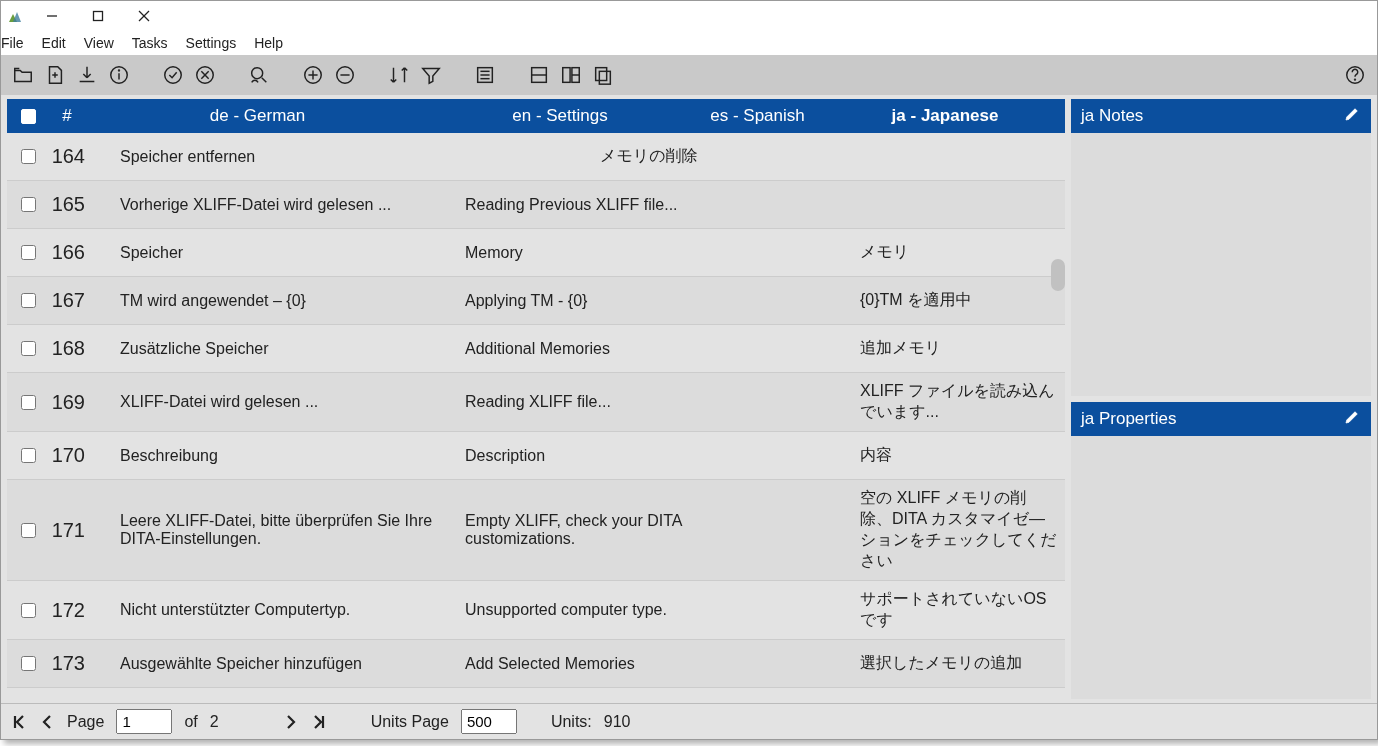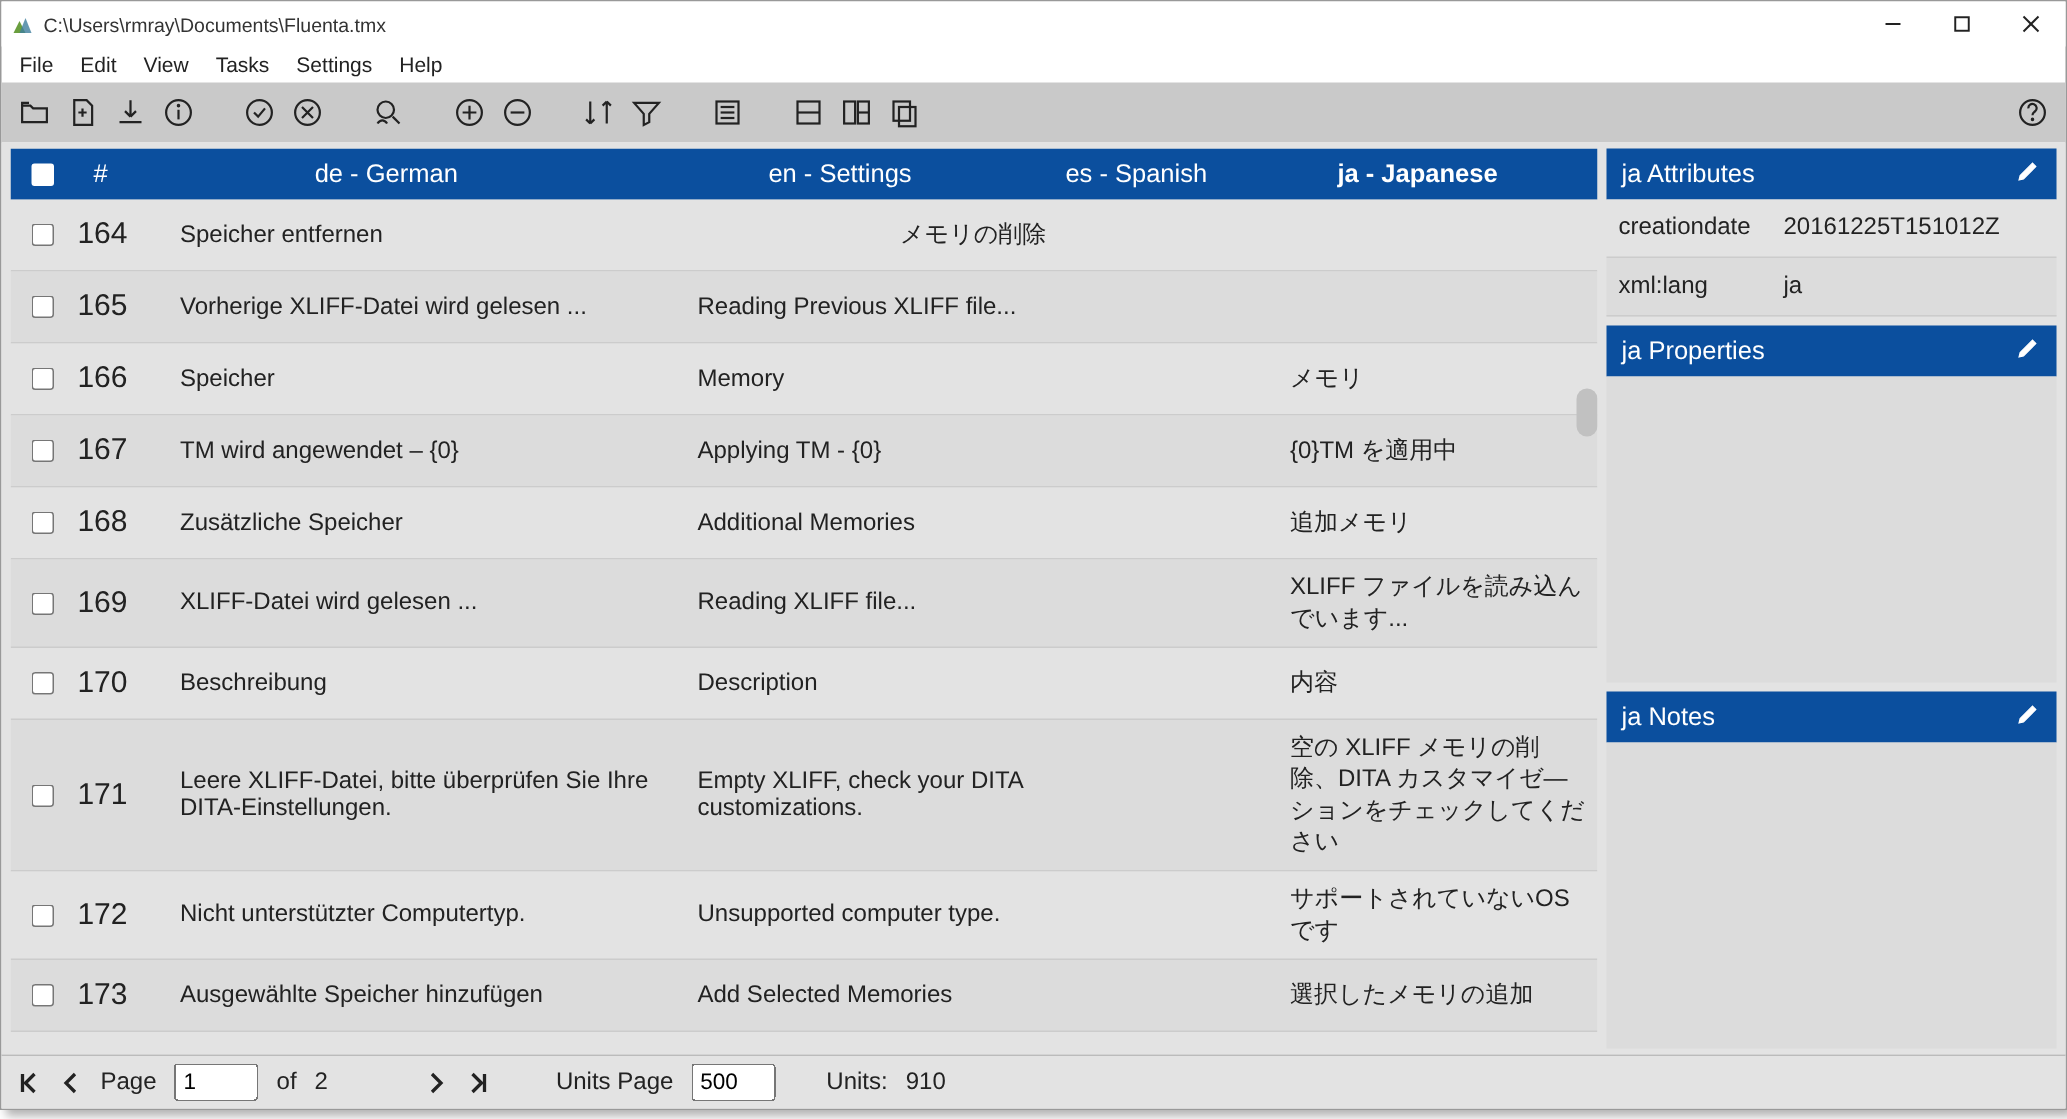--- a/index.html
+++ b/index.html
@@ -5,21 +5,21 @@
 * { margin: 0; padding: 0; box-sizing: border-box; font-family: -apple-system, "Segoe UI", Arial, sans-serif; }
 body { background: #fff; width: 1378px; height: 746px; overflow: hidden; position: relative; }
 .window { width: 1378px; height: 740px; border: 1px solid #999; background: #fff; display: flex; flex-direction: column; box-shadow: 4px 4px 6px rgba(0,0,0,0.3); }
 .titlebar { height: 30px; display: flex; align-items: center; padding: 0 0 0 6px; font-size: 13px; color: #333; background: #fff; }
 .titlebar .app-icon { width: 16px; height: 16px; margin-right: 6px; }
 .titlebar .app-icon svg { width: 16px; height: 16px; }
 .titlebar .title { flex: 1; }
 .titlebar .win-controls { display: flex; }
 .titlebar .win-btn { width: 46px; height: 30px; display: flex; align-items: center; justify-content: center; }
 .titlebar .win-btn svg { width: 12px; height: 12px; stroke: #222; stroke-width: 1.3; fill: none; }
-.menubar { height: 24px; display: flex; align-items: center; gap: 18px; padding: 0 12px; font-size: 14px; color: #222; }
+.menubar { height: 24px; display: flex; align-items: center; gap: 18px; padding: 0 0; font-size: 14px; color: #222; }
 .menubar span { cursor: default; }
 .toolbar { height: 40px; background: #c9c9c9; display: flex; align-items: center; padding: 0 10px; gap: 8px; }
 .toolbar .sep { width: 14px; }
 .toolbar .tbtn { width: 24px; height: 24px; display: flex; align-items: center; justify-content: center; }
 .toolbar .tbtn svg { width: 22px; height: 22px; stroke: #222; fill: none; stroke-width: 1.6; }
 .toolbar .spacer { flex: 1; }
 .content { flex: 1; display: flex; background: #e3e3e3; padding: 4px 6px; gap: 6px; overflow: hidden; }
 .left { flex: 1; display: flex; flex-direction: column; background: #e3e3e3; overflow: hidden; position: relative; }
 .table-head { display: flex; background: #0b4f9e; color: #fff; font-size: 17px; font-weight: 500; height: 34px; align-items: center; }
 .th-check { width: 42px; display: flex; justify-content: center; }
@@ -59,21 +59,20 @@
 <body>
 
 <div class="window">
   <div class="titlebar">
     <span class="app-icon">
       <svg viewBox="0 0 16 16">
           <path d="M2 14 L6 6 L10 14 Z" fill="#6a9e3e"></path>
           <path d="M6 14 L10 4 L14 14 Z" fill="#3e7e9e" opacity="0.8"></path>
         </svg>
     </span>
-    <span class="title">C:\Users\rmray\Documents\Fluenta.tmx</span>
     <div class="win-controls">
       <div class="win-btn">
           <svg viewBox="0 0 12 12">
             <line x1="1" y1="6" x2="11" y2="6"></line>
           </svg>
         </div>
       <div class="win-btn">
           <svg viewBox="0 0 12 12">
             <rect x="1.5" y="1.5" width="9" height="9"></rect>
           </svg>
@@ -315,50 +314,32 @@
             <div class="c-de">Ausgewählte Speicher hinzufügen</div>
             <div class="c-en">Add Selected Memories</div>
             <div class="c-es"></div>
             <div class="c-ja">選択したメモリの追加</div>
           </div>
         </div>
       <div class="scroll-thumb"></div>
     </div>
 
     <div class="right">
-      <div>
+      <div style="display:flex;flex-direction:column;flex:1;">
         <div class="panel-head">
-          <span>ja  Attributes</span>
+          <span>ja  Notes</span>
           <span><svg viewBox="0 0 24 24">
                 <path d="M4 20l4-1 11-11-3-3L5 16z"></path>
               </svg></span>
         </div>
-        <div class="attr-table" id="attr-rows">
-            <div class="attr-row">
-              <div class="attr-key">creationdate</div>
-              <div class="attr-val">20161225T151012Z</div>
-            </div>
-            <div class="attr-row">
-              <div class="attr-key">xml:lang</div>
-              <div class="attr-val">ja</div>
-            </div>
-          </div>
+        <div class="panel-body"></div>
       </div>
       <div style="display:flex;flex-direction:column;flex:1;">
         <div class="panel-head">
           <span>ja  Properties</span>
-          <span><svg viewBox="0 0 24 24">
-                <path d="M4 20l4-1 11-11-3-3L5 16z"></path>
-              </svg></span>
-        </div>
-        <div class="panel-body"></div>
-      </div>
-      <div style="display:flex;flex-direction:column;flex:1;">
-        <div class="panel-head">
-          <span>ja  Notes</span>
           <span><svg viewBox="0 0 24 24">
                 <path d="M4 20l4-1 11-11-3-3L5 16z"></path>
               </svg></span>
         </div>
         <div class="panel-body"></div>
       </div>
     </div>
   </div>
 
   <div class="statusbar">

